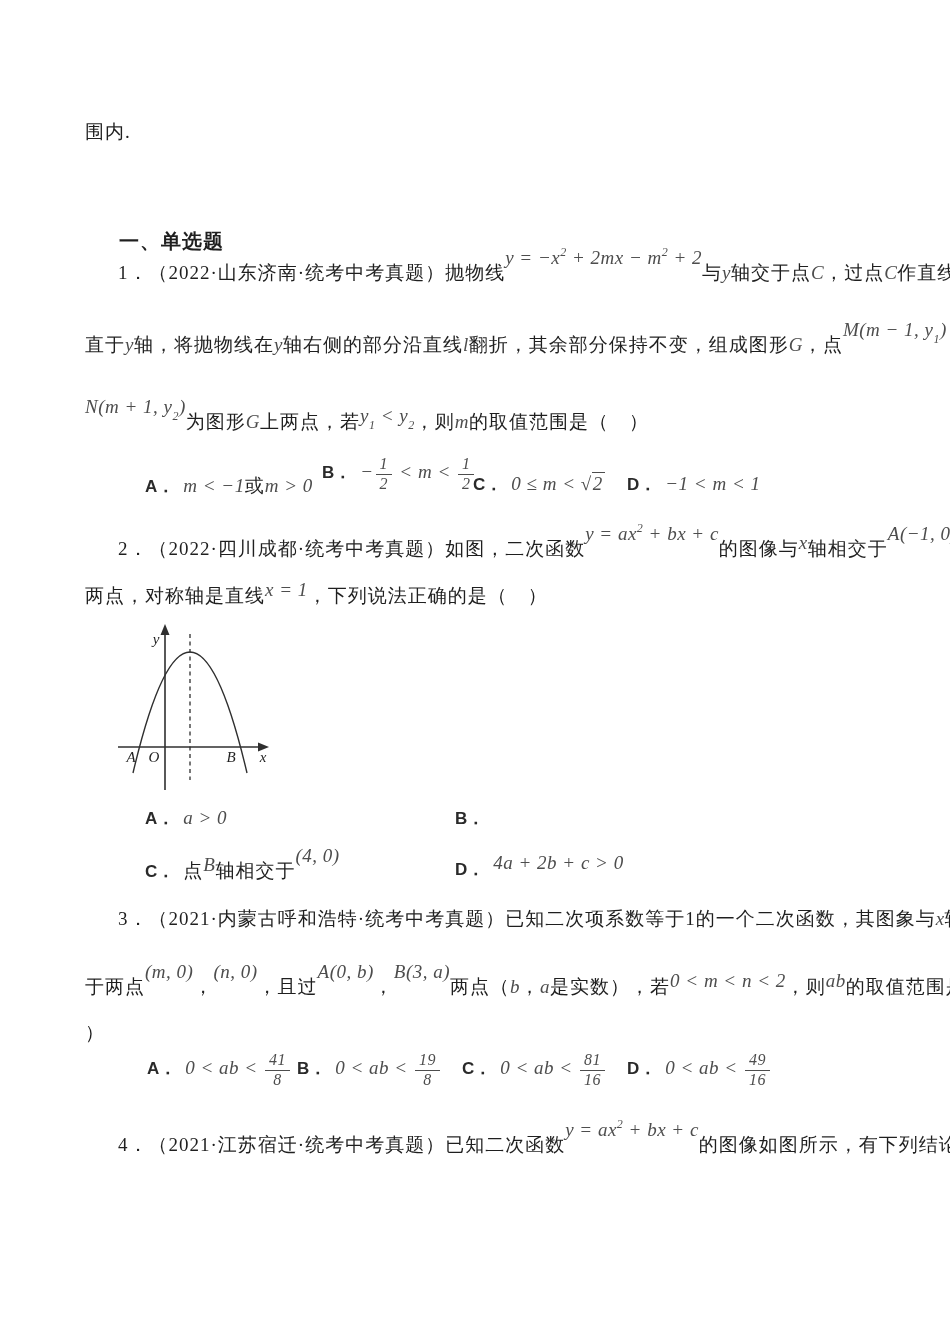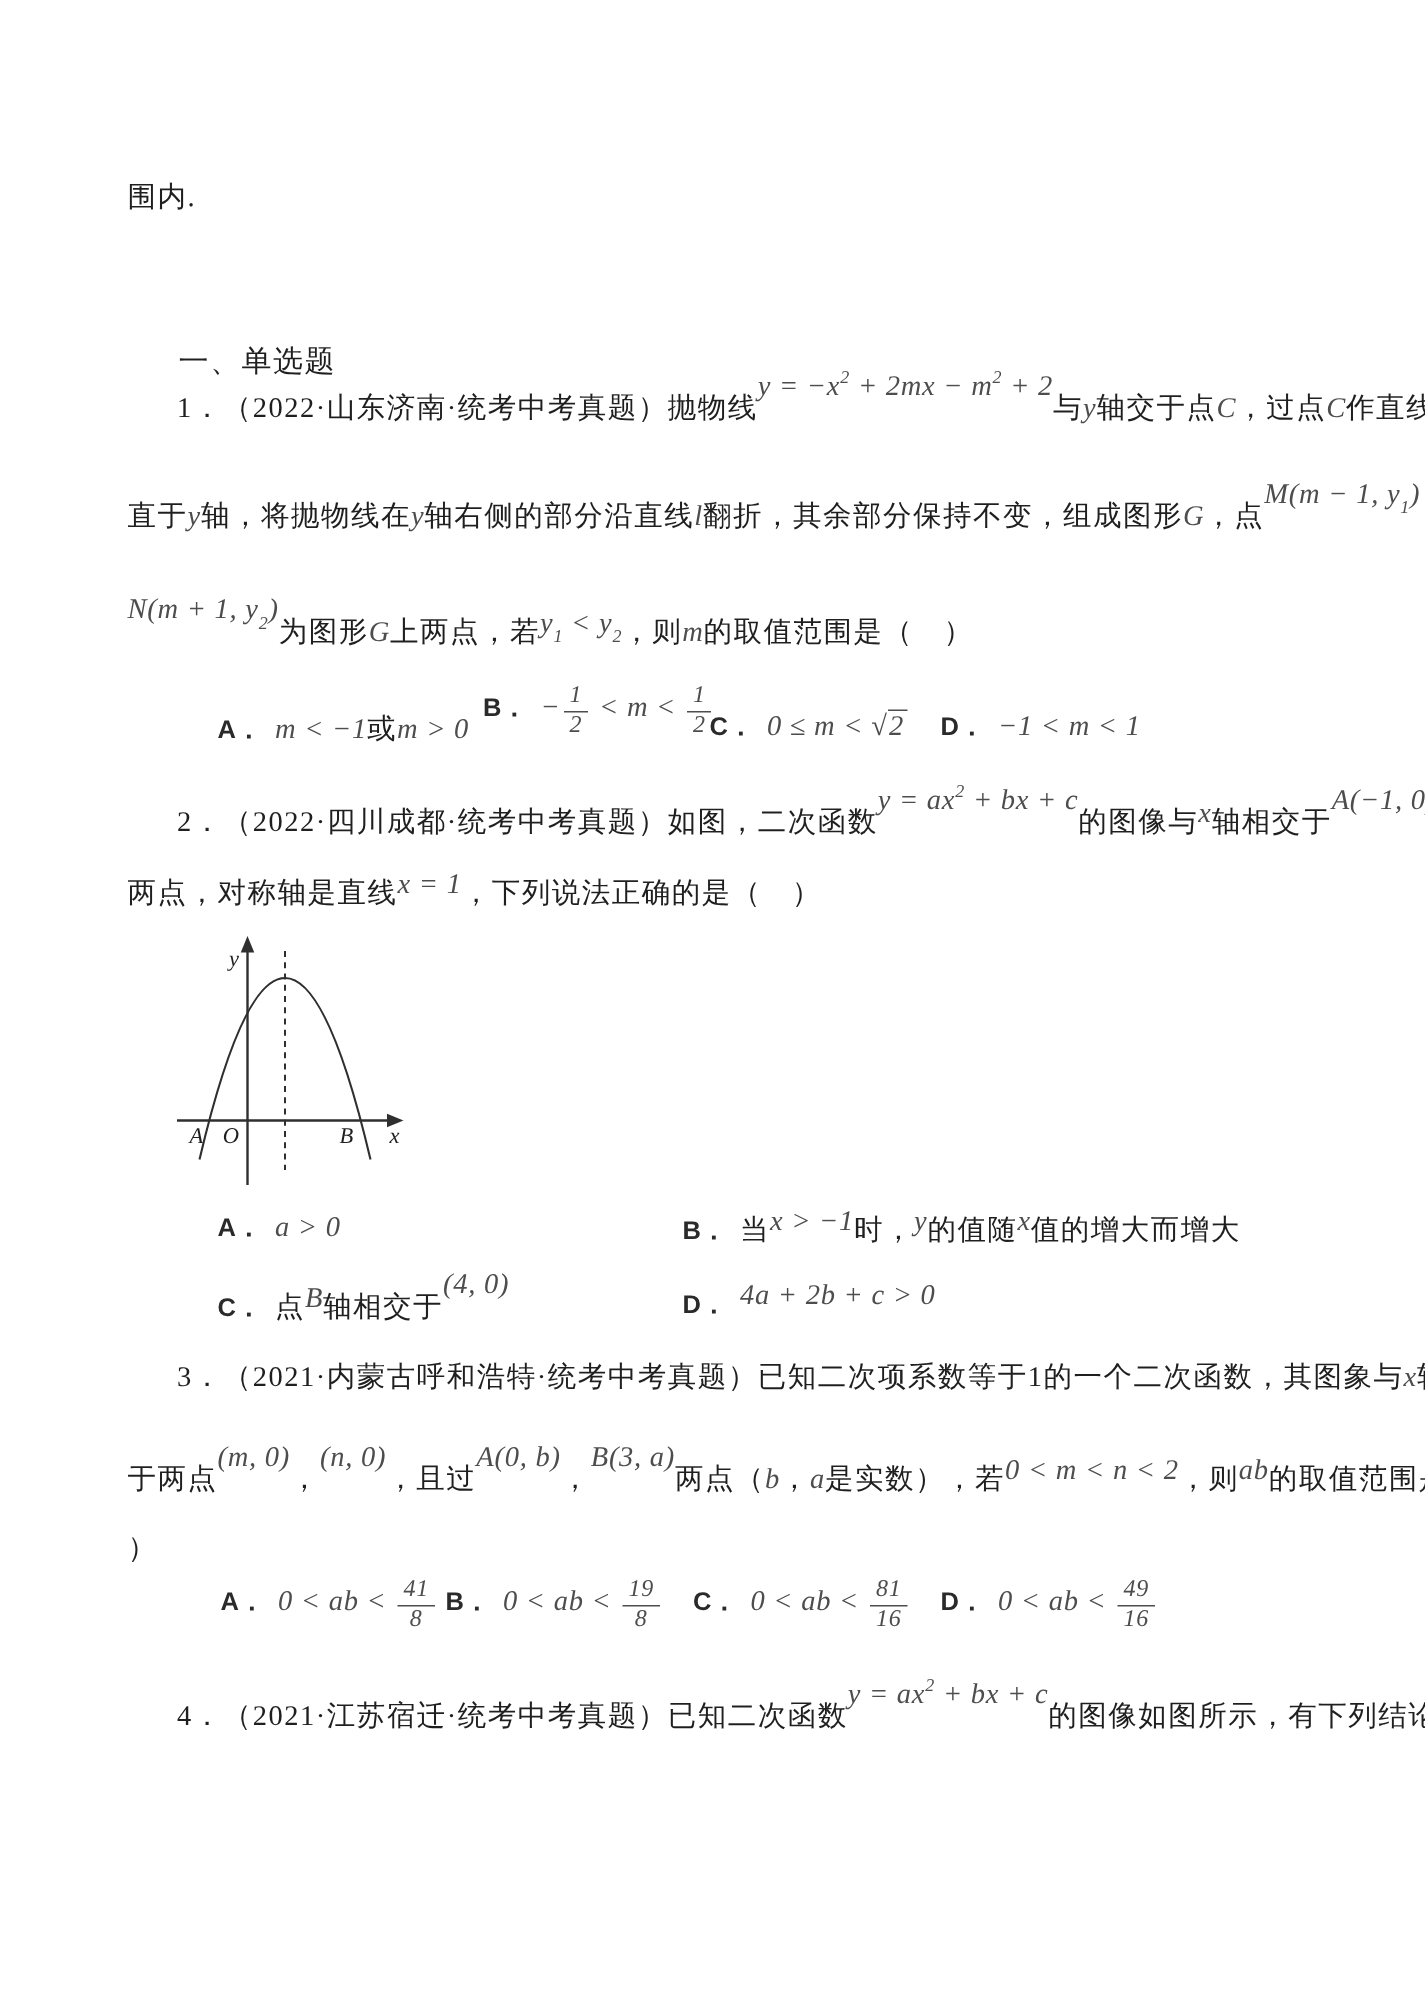--- a/index.html
+++ b/index.html
@@ -1,20 +1,20 @@
 <!DOCTYPE html>
 <html><head>
 <meta charset="utf-8">
 <style>
   html,body{margin:0;padding:0;background:#ffffff;}
   .page{position:relative;width:950px;height:1344px;background:#ffffff;overflow:hidden;
         font-family:"Liberation Serif","DejaVu Serif",serif;color:#1f1f1f;}
   .ln{position:absolute;white-space:nowrap;font-size:19px;line-height:1.25;}
   .cn{letter-spacing:1px;}
-  .heading{font-family:"Liberation Sans","DejaVu Sans",sans-serif;font-weight:400;font-size:20px;letter-spacing:1px;}
+  .heading{font-family:"Liberation Sans","DejaVu Sans",sans-serif;font-weight:700;font-size:20px;letter-spacing:1px;}
   .math{font-style:italic;color:#4d4d4d;letter-spacing:0.5px;}
   .math sup{font-size:12px;line-height:0;position:relative;top:-1px;}
   .math sub{font-size:12px;line-height:0;position:relative;top:2px;}
   .u1{position:relative;top:-15px;}
   .u2{position:relative;top:-6px;}
   .frac{display:inline-block;vertical-align:-0.55em;text-align:center;line-height:1.05;margin:0 2px;}
   .frac .num{display:block;font-size:16px;padding:0 4px 1px 4px;border-bottom:1.2px solid #4d4d4d;}
   .frac .den{display:block;font-size:16px;padding-top:1px;}
   .sqrt{white-space:nowrap;}
   .sqrt .rad{font-style:normal;}
@@ -73,21 +73,20 @@
     <text x="54" y="144" text-anchor="middle">O</text>
     <text x="131" y="144" text-anchor="middle">B</text>
   </svg>
 
   <div class="optline" style="left:145px;top:807px">
     <span class="optlabel">A．</span>
     <span><span class="math"><span>a &gt; 0</span></span></span>
   </div>
   <div class="optline" style="left:455px;top:807px">
     <span class="optlabel">B．</span>
-    <span><span class="cn">当</span><span class="math u2"><span>x &gt; −1</span></span><span class="cn">时，</span><span class="math u2"><span>y</span></span><span class="cn">的值随</span><span class="math u2"><span>x</span></span><span class="cn">值的增大而增大</span></span>
   </div>
   <div class="optline" style="left:145px;top:858px">
     <span class="optlabel">C．</span>
     <span><span class="cn">点</span><span class="math u2"><span>B</span></span><span class="cn">轴相交于</span><span class="math u1"><span>(4, 0)</span></span></span>
   </div>
   <div class="optline" style="left:455px;top:858px">
     <span class="optlabel">D．</span>
     <span><span class="math u2"><span>4a + 2b + c &gt; 0</span></span></span>
   </div>
 

